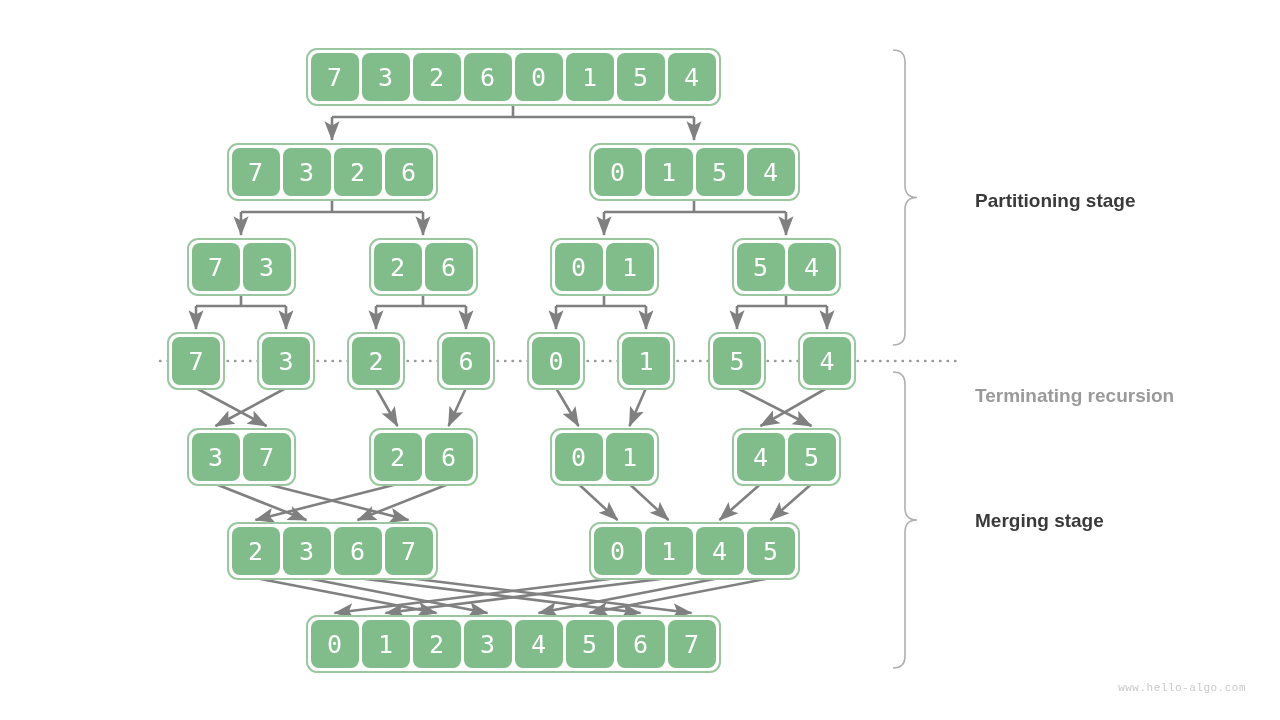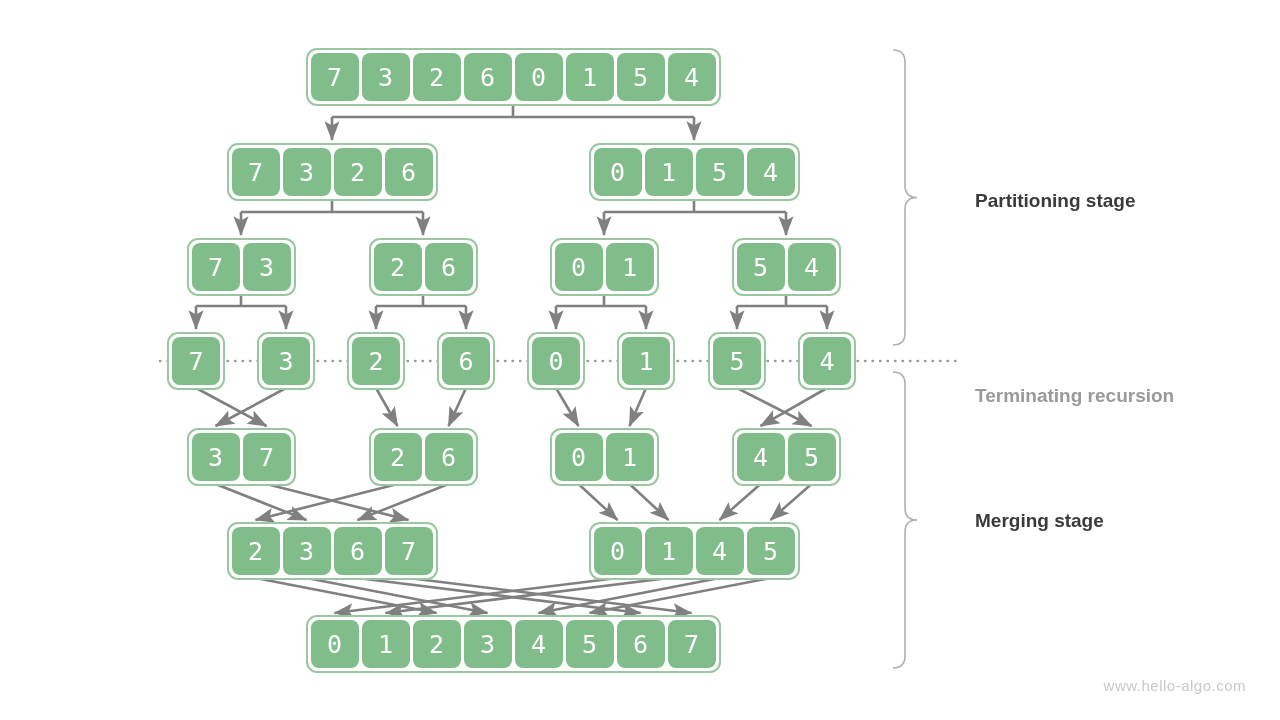--- a/index.html
+++ b/index.html
@@ -71,22 +71,22 @@
     font-size: 19px;
     white-space: nowrap;
     z-index: 4;
   }
   .stage-label.dark { color: #3a3a3a; }
   .stage-label.gray { color: #9a9a9a; }
   .watermark {
     position: absolute;
     right: 34px;
     bottom: 26px;
-    font-family: Liberation Sans, sans-serif;
-    font-size: 15px;
+    font-family: Liberation Mono, monospace;
+    font-size: 11px;
     color: #c9c9c9;
     letter-spacing: 0.5px;
     z-index: 4;
   }
 </style>
 </head>
 <body>
 
 <div id="stage">
 

